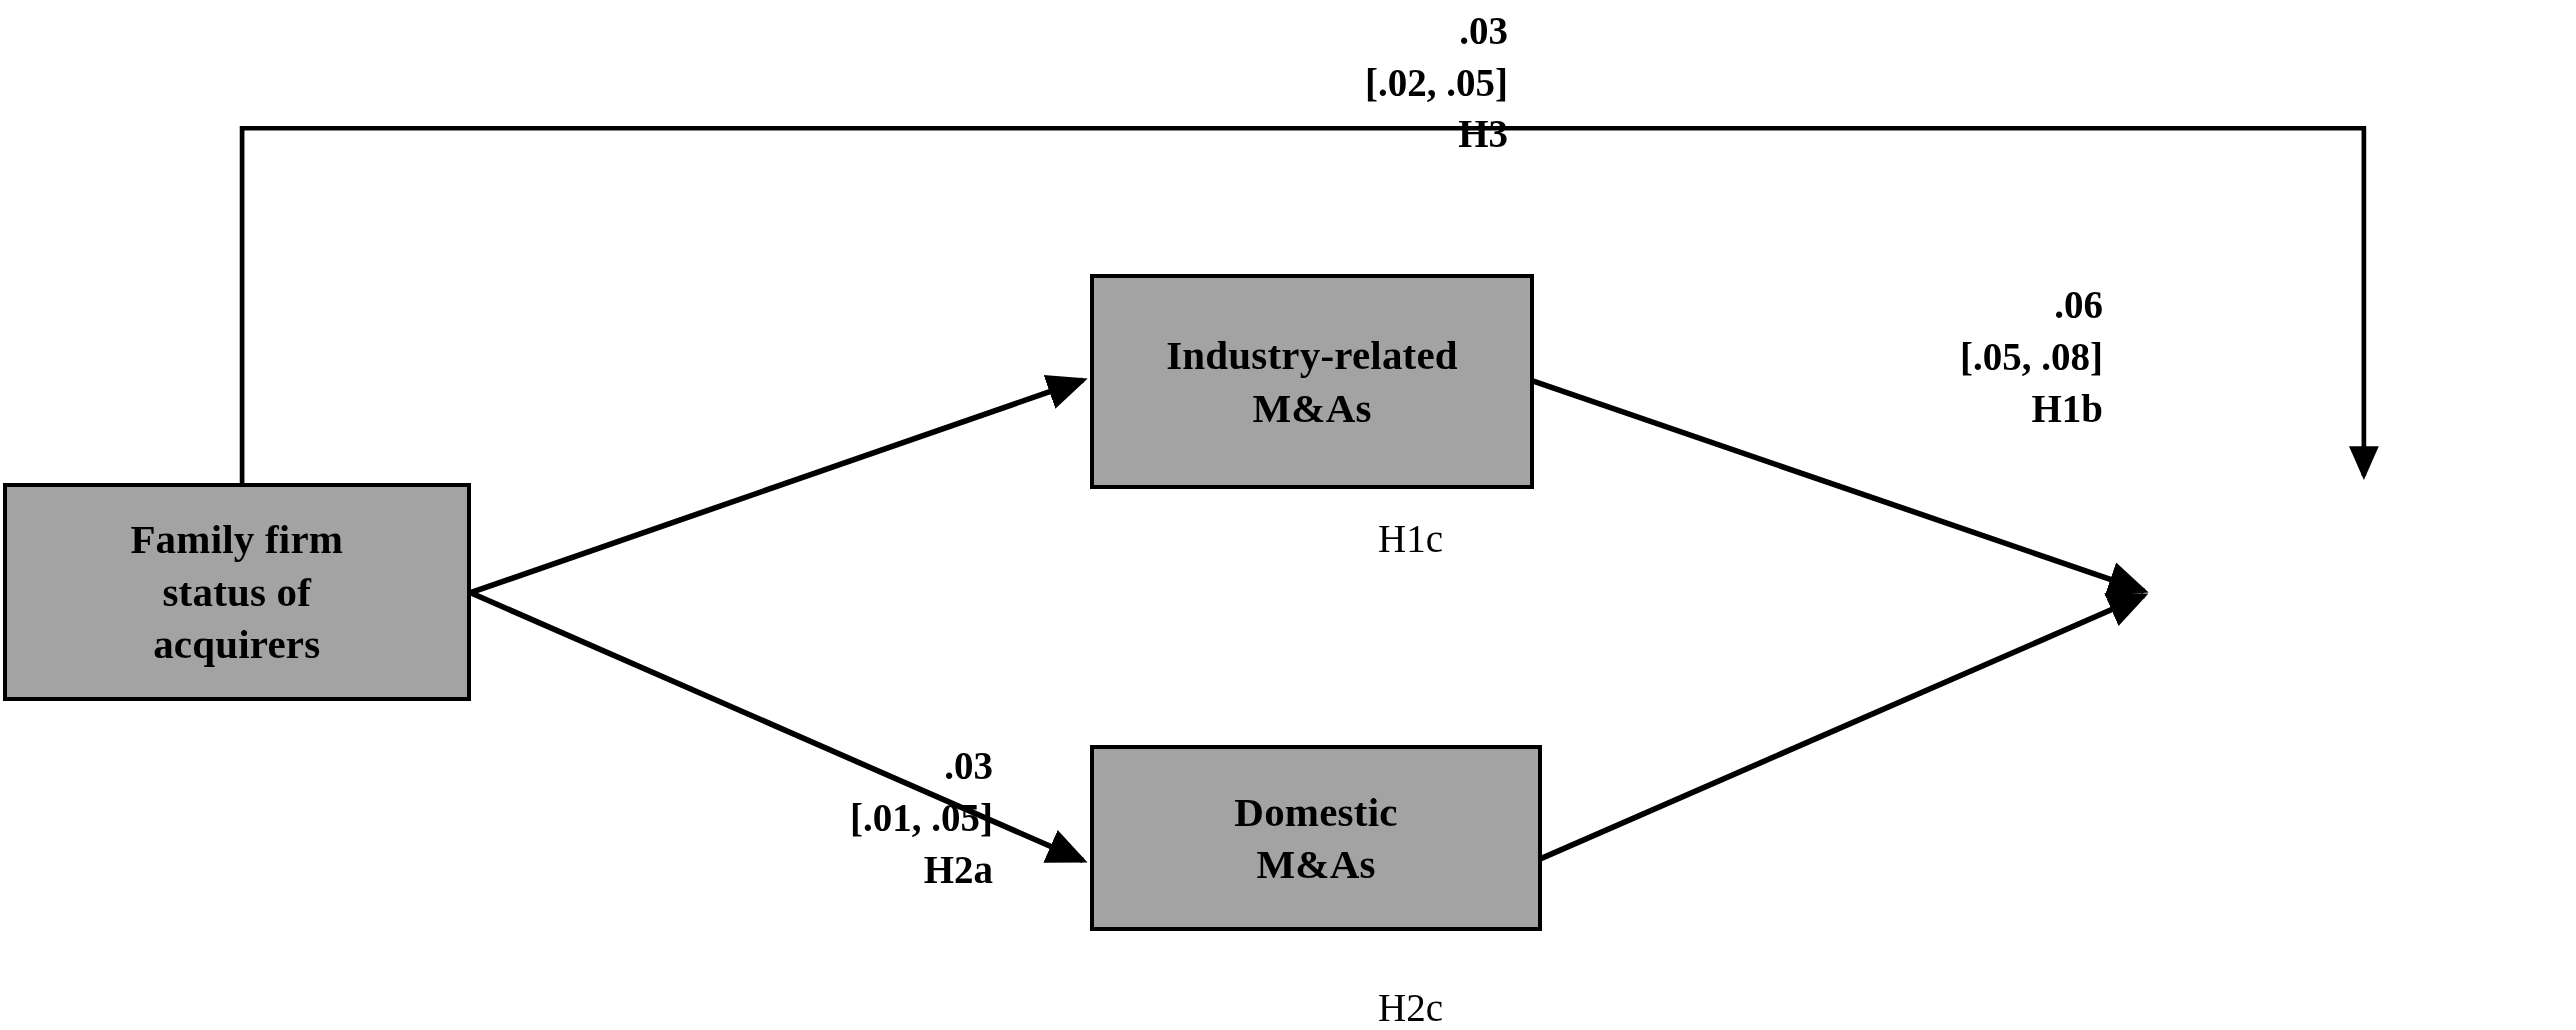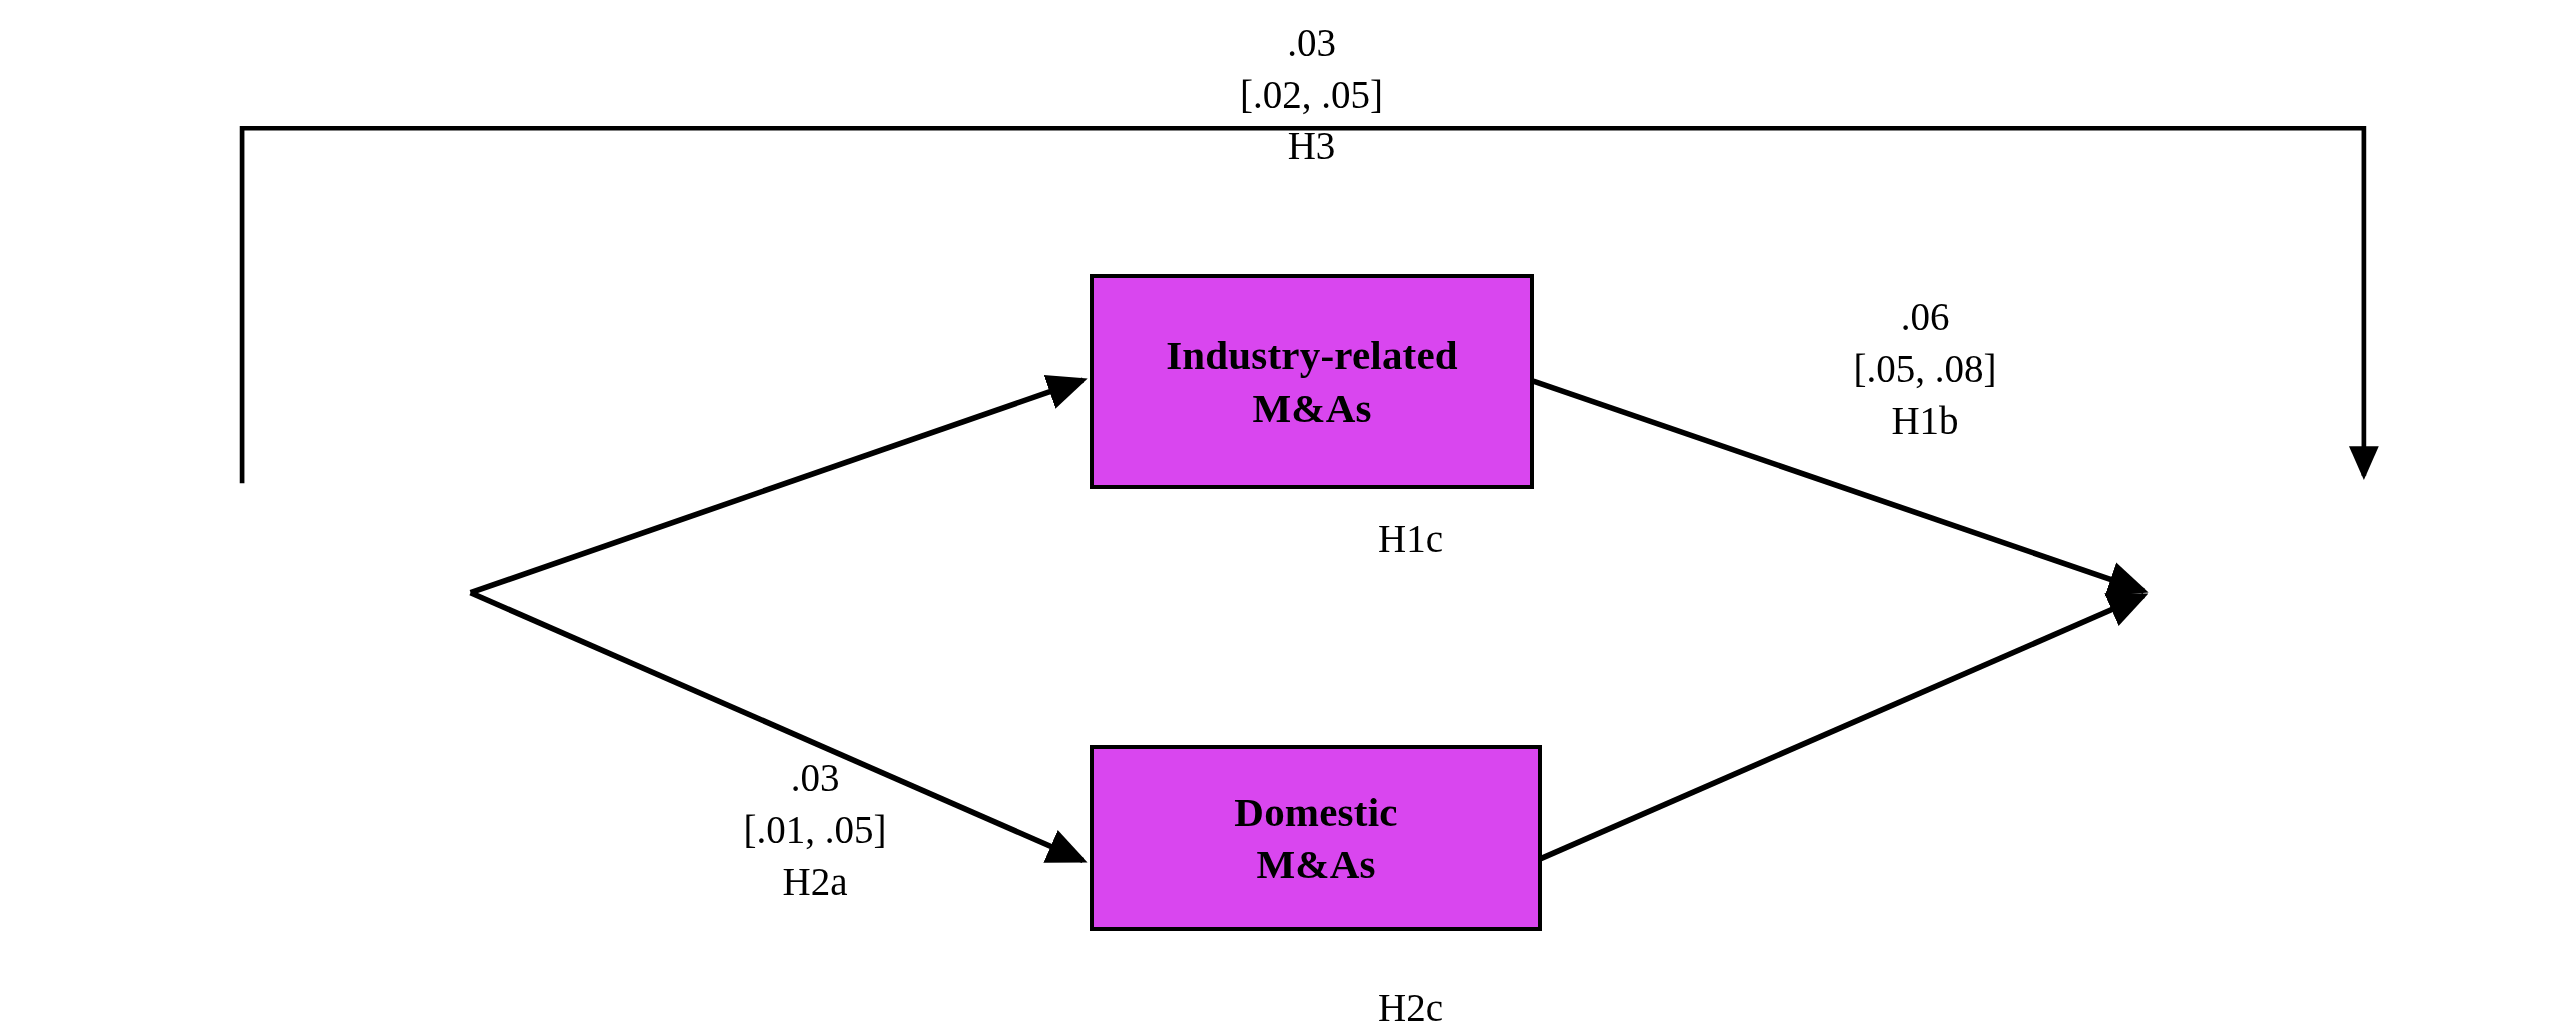--- a/index.html
+++ b/index.html
@@ -23,41 +23,40 @@
     position: absolute;
     left: 0;
     top: 0;
     width: 2576px;
     height: 1030px;
   }
   .node-box {
     position: absolute;
     box-sizing: border-box;
     border: 4.7px solid #000000;
-    background: #d946ef;
+    background: #a3a3a3;
     display: flex;
     align-items: center;
     justify-content: center;
     text-align: center;
   }
   .node-label {
     font-weight: bold;
     font-size: 41px;
     line-height: 1.28;
     letter-spacing: 0.2px;
     white-space: pre-line;
   }
   .edge-label {
     position: absolute;
-    text-align: center;
+    text-align: right;
     font-size: 39px;
     line-height: 1.33;
     white-space: pre-line;
-    font-weight: normal;
-    margin-top: 12px;
+    font-weight: bold;
   }
   .hyp-label {
     position: absolute;
     text-align: right;
     font-size: 39px;
     line-height: 1.33;
     font-weight: normal;
   }
   
   #node-predictor   { left: 2.8px;    top: 483px; width: 468px; height: 218px; }
@@ -89,20 +88,25 @@
 
     <line x1="502" y1="633" x2="1156" y2="406" stroke="#000000" stroke-width="6" marker-end="url(#arrow-head)"></line>
 
     <line x1="502" y1="633" x2="1156" y2="919" stroke="#000000" stroke-width="6" marker-end="url(#arrow-head)"></line>
 
     <line x1="1637" y1="407" x2="2289" y2="631" stroke="#000000" stroke-width="6" marker-end="url(#arrow-head)"></line>
 
     <line x1="1645" y1="917" x2="2289" y2="636" stroke="#000000" stroke-width="6" marker-end="url(#arrow-head)"></line>
   </svg>
 
+  <div class="node-box" id="node-predictor">
+    <span class="node-label">Family firm
+status of
+acquirers</span>
+  </div>
 
   <div class="node-box" id="node-mediator-1">
     <span class="node-label">Industry-related
 M&amp;As</span>
   </div>
 
   <div class="node-box" id="node-mediator-2">
     <span class="node-label">Domestic
 M&amp;As</span>
   </div>

